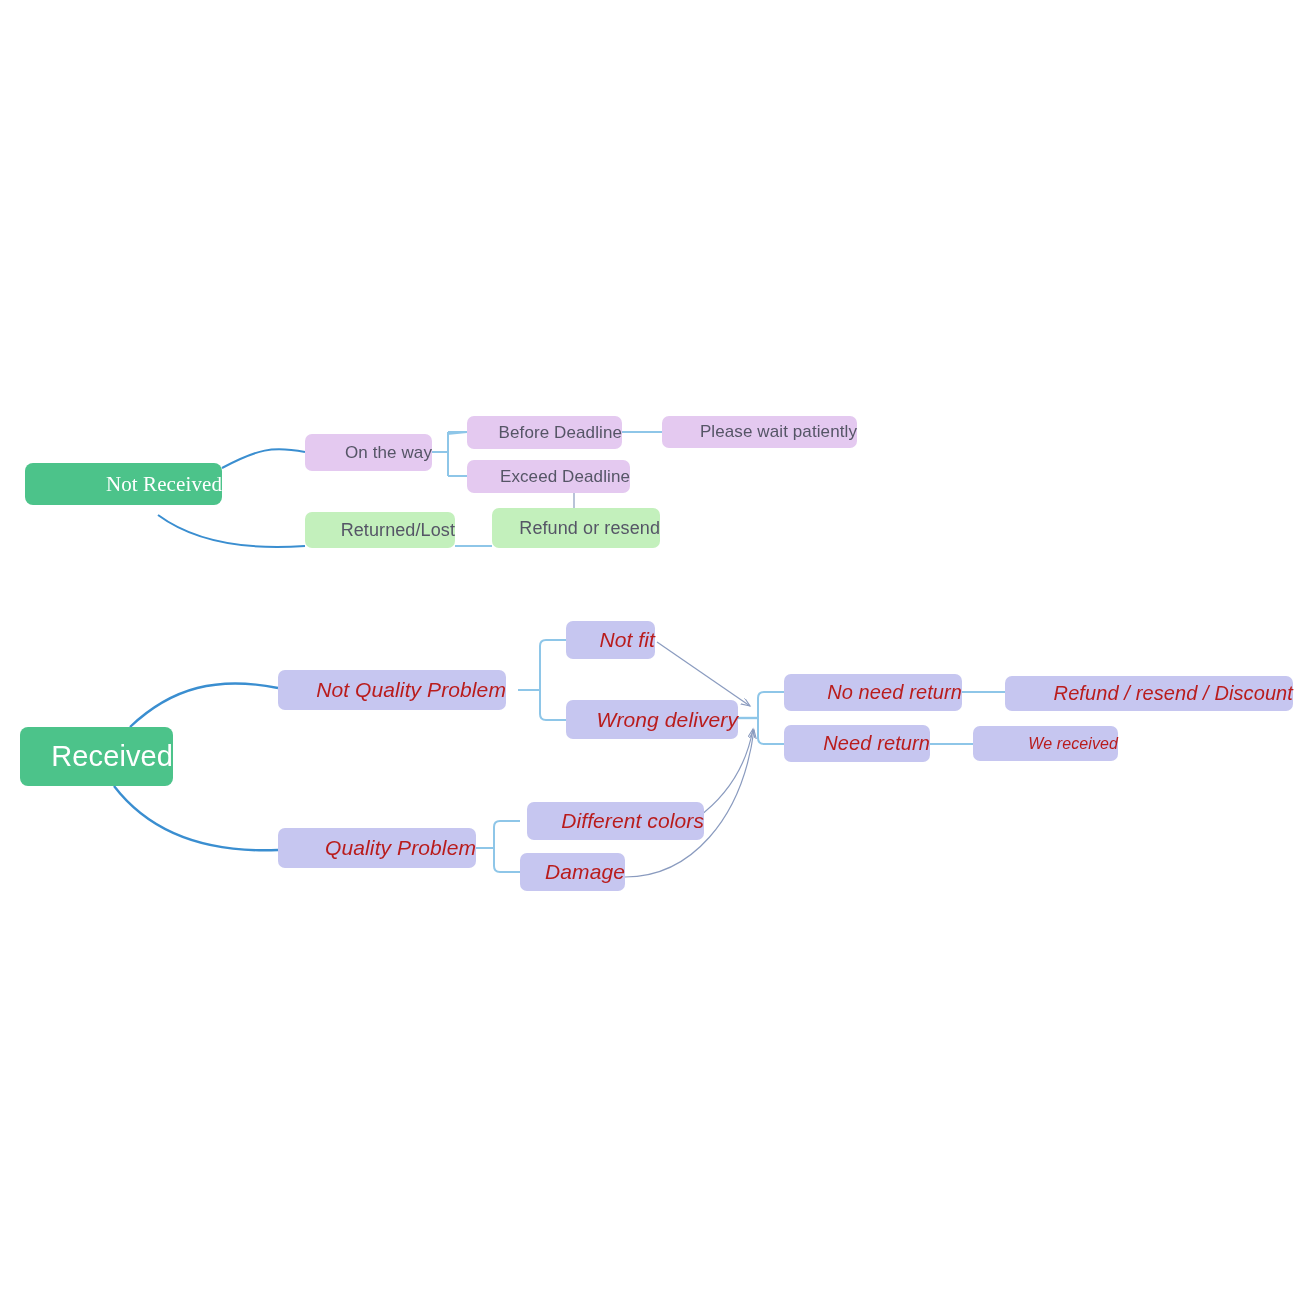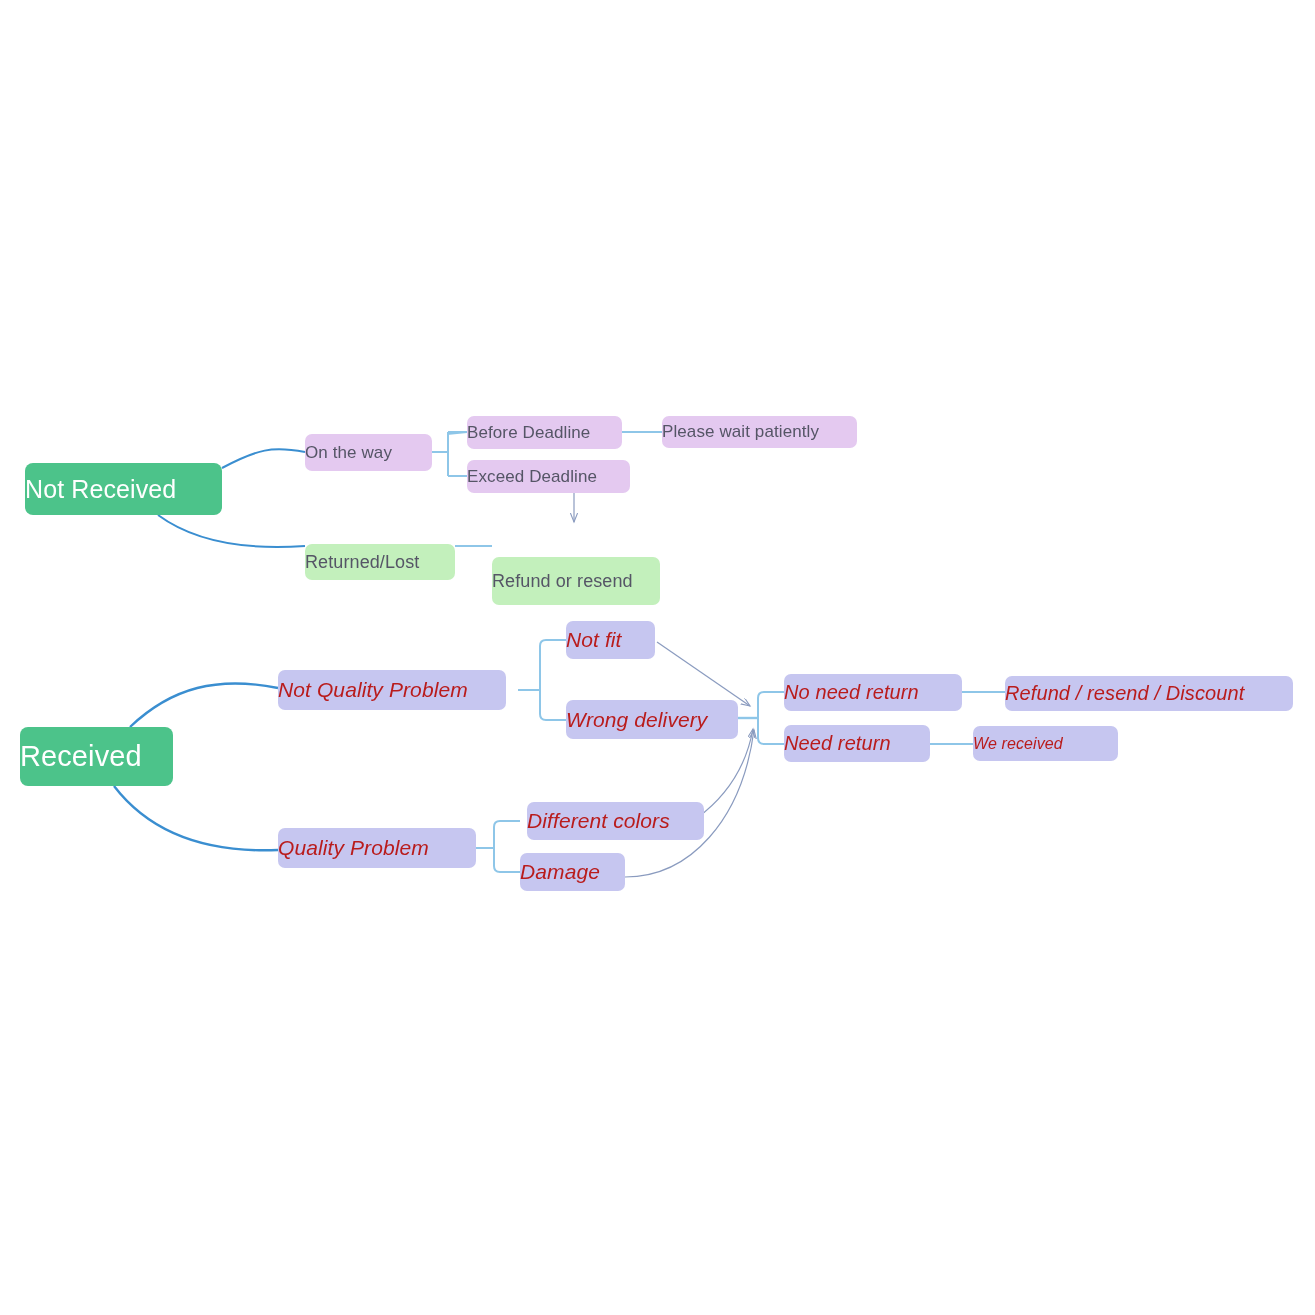--- a/index.html
+++ b/index.html
@@ -21,21 +21,21 @@
     top: 0;
     width: 1315px;
     height: 1315px;
     pointer-events: none;
   }
   .node {
     position: absolute;
     box-sizing: border-box;
     display: flex;
     align-items: center;
-    justify-content: flex-start;
+    justify-content: flex-end;
     white-space: nowrap;
     border-radius: 7px;
     letter-spacing: 0.1px;
   }
   .node.root {
     background: #4cc38a;
     color: #ffffff;
     border-radius: 8px;
     font-weight: 400;
   }
@@ -106,45 +106,45 @@
 
     <path d="M764,692 Q758,692 758,698 L758,738 Q758,744 764,744" fill="none" stroke="#8ec6e8" stroke-width="2"></path>
     <path d="M764,692 L784,692" fill="none" stroke="#8ec6e8" stroke-width="2"></path>
     <path d="M764,744 L784,744" fill="none" stroke="#8ec6e8" stroke-width="2"></path>
 
     <path d="M962,692 L1005,692" fill="none" stroke="#8ec6e8" stroke-width="2"></path>
 
     <path d="M930,744 L973,744" fill="none" stroke="#8ec6e8" stroke-width="2"></path>
   </svg>
 
-  <div class="node root" style="left:25px; top:463px; width:197px; height:52px; font-size:25px;">
+  <div class="node root" style="left:25px; top:463px; width:197px; height:42px; font-size:21px;font-family:Liberation Serif, serif;">
     <span>Not Received</span>
   </div>
 
   <div class="node lilac" style="left:305px; top:434px; width:127px; height:37px; font-size:17px;">
     <span>On the way</span>
   </div>
 
   <div class="node lilac" style="left:467px; top:416px; width:155px; height:33px; font-size:17px;">
     <span>Before Deadline</span>
   </div>
 
   <div class="node lilac" style="left:467px; top:460px; width:163px; height:33px; font-size:17px;">
     <span>Exceed Deadline</span>
   </div>
 
   <div class="node lilac" style="left:662px; top:416px; width:195px; height:32px; font-size:17px;">
     <span>Please wait patiently</span>
   </div>
 
-  <div class="node green" style="left:305px; top:544px; width:150px; height:36px; font-size:18px;">
+  <div class="node green" style="left:305px; top:512px; width:150px; height:36px; font-size:18px;">
     <span>Returned/Lost</span>
   </div>
 
-  <div class="node green" style="left:492px; top:557px; width:168px; height:48px; font-size:18px;">
+  <div class="node green" style="left:492px; top:508px; width:168px; height:40px; font-size:18px;">
     <span>Refund or resend</span>
   </div>
 
   <div class="node root" style="left:20px; top:727px; width:153px; height:59px; font-size:29px;">
     <span>Received</span>
   </div>
 
   <div class="node periwinkle" style="left:278px; top:670px; width:228px; height:40px; font-size:21px;">
     <span>Not Quality Problem</span>
   </div>

